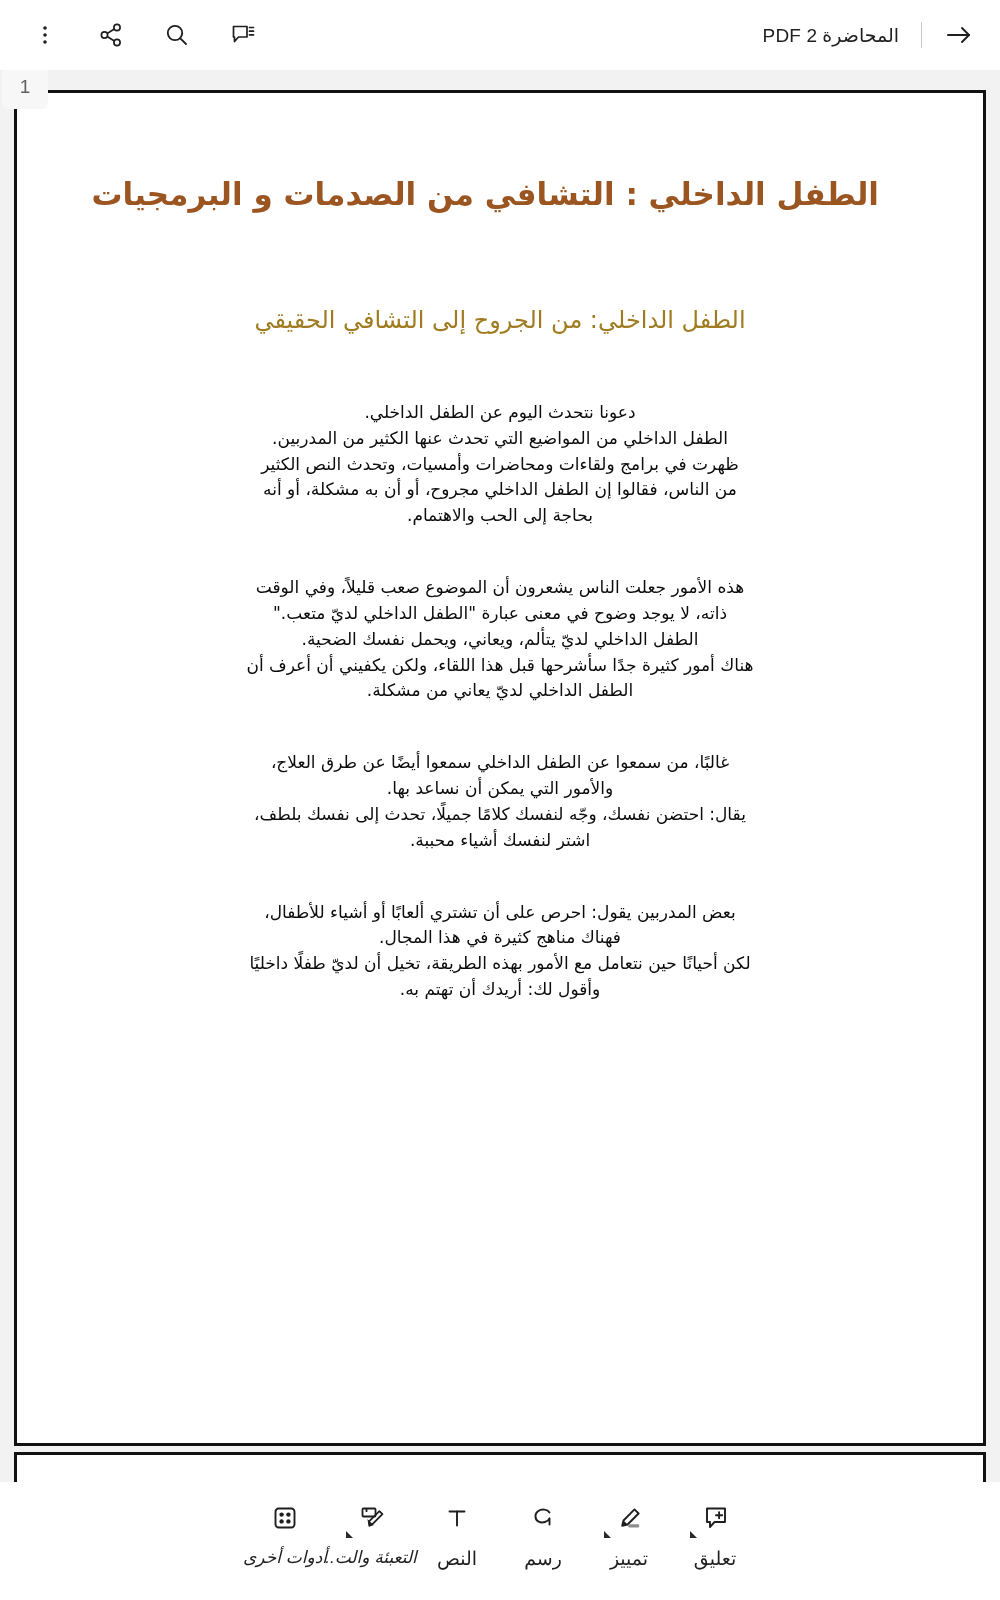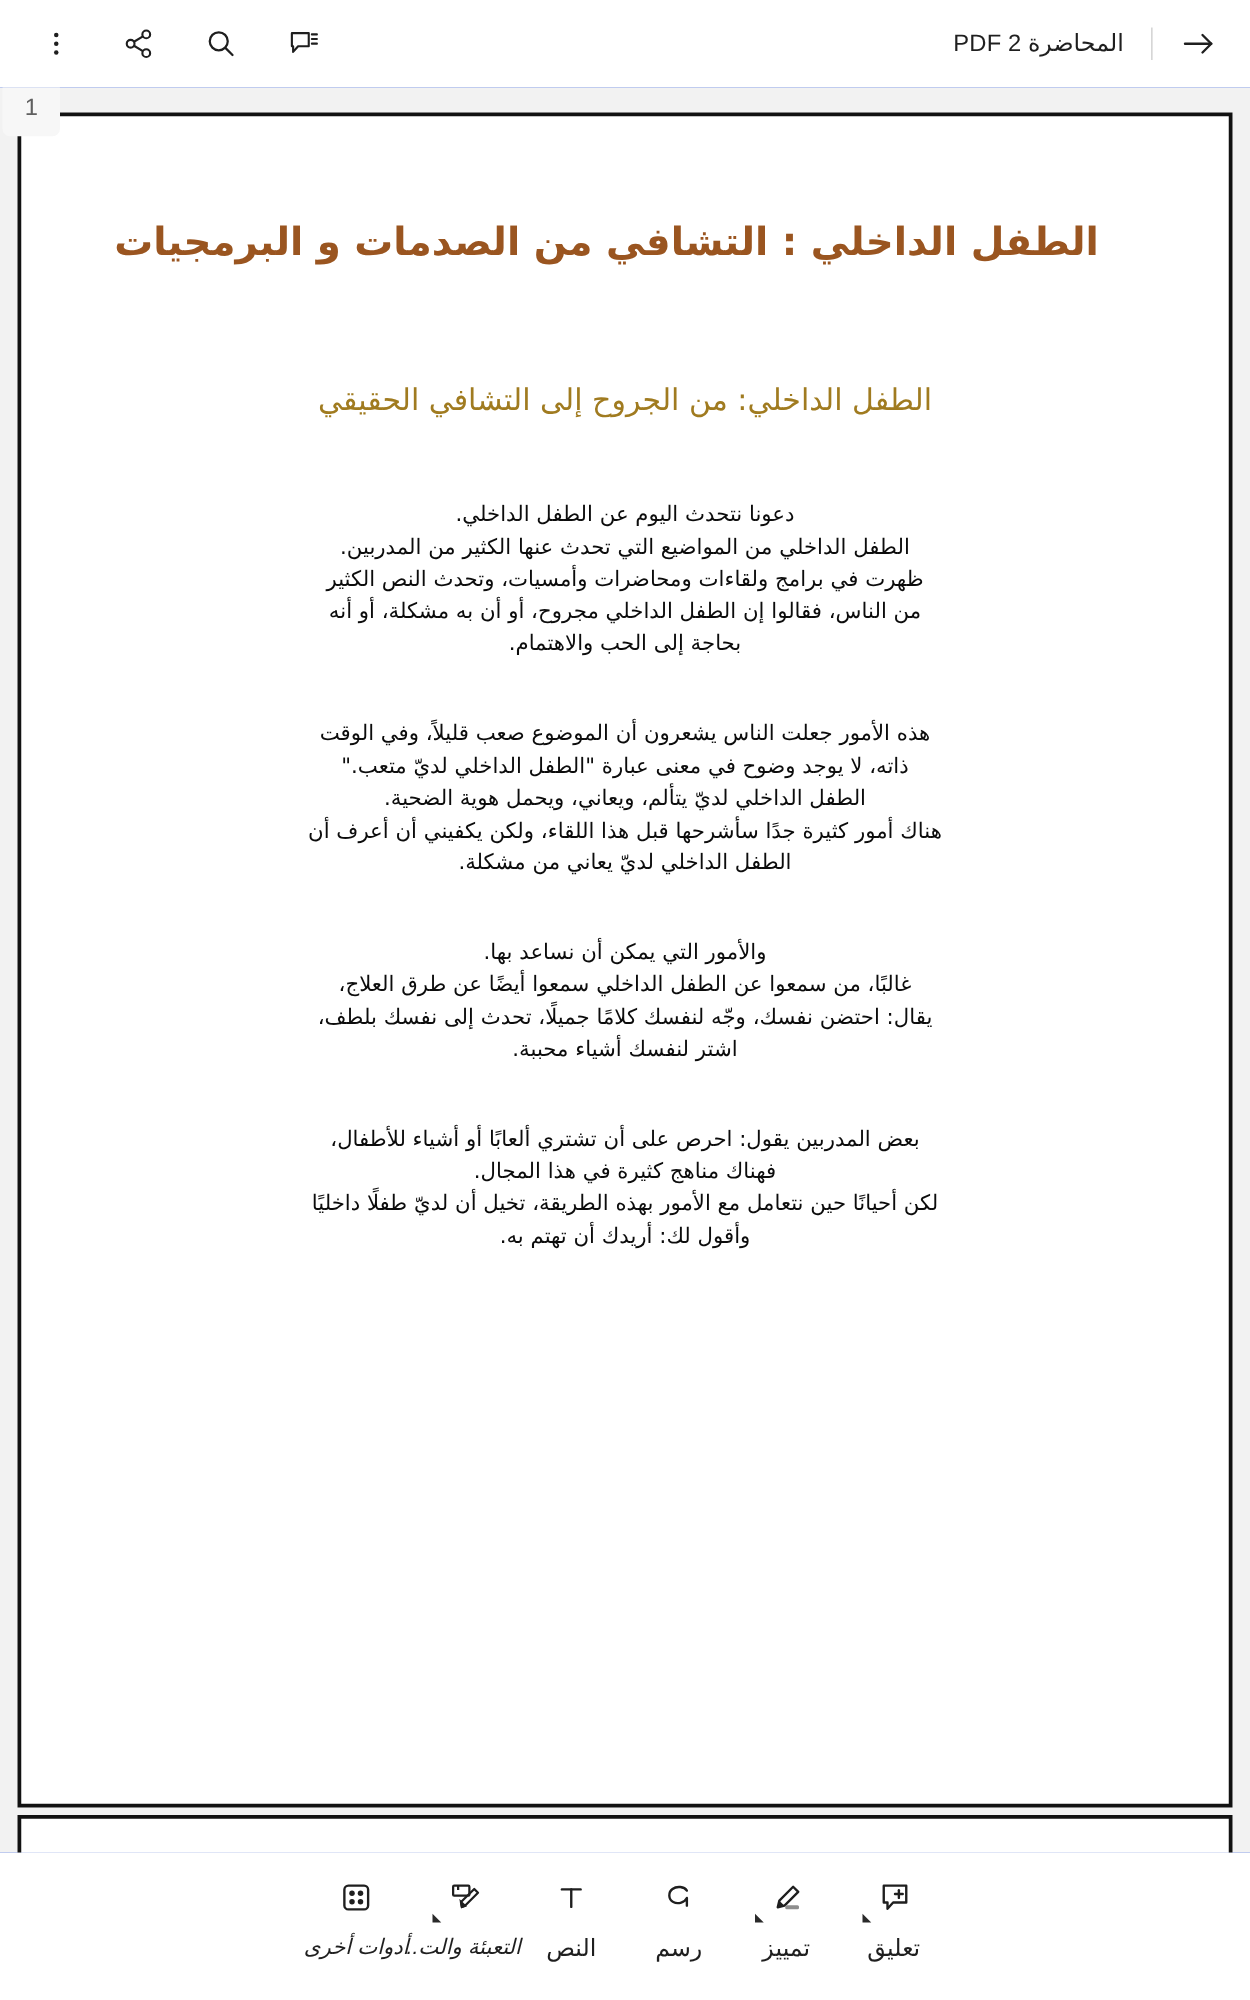--- a/index.html
+++ b/index.html
@@ -9,21 +9,21 @@
     height: 1600px;
     background: #ffffff;
     font-family: "Liberation Sans", "DejaVu Sans", sans-serif;
     overflow: hidden;
   }
 
   .app {
     position: relative;
     width: 1000px;
     height: 1600px;
-    background: #1d4ed8;
+    background: #6d28d9;
     display: flex;
     flex-direction: column;
   }
 
   
   .topbar {
     height: 70px;
     flex: 0 0 70px;
     background: #ffffff;
     display: flex;
@@ -278,28 +278,28 @@
           <span class="ln">دعونا نتحدث اليوم عن الطفل الداخلي.</span>
           <span class="ln">الطفل الداخلي من المواضيع التي تحدث عنها الكثير من المدربين.</span>
           <span class="ln">ظهرت في برامج ولقاءات ومحاضرات وأمسيات، وتحدث النص الكثير</span>
           <span class="ln">من الناس، فقالوا إن الطفل الداخلي مجروح، أو أن به مشكلة، أو أنه</span>
           <span class="ln">بحاجة إلى الحب والاهتمام.</span>
         </div>
 
         <div class="para">
           <span class="ln">هذه الأمور جعلت الناس يشعرون أن الموضوع صعب قليلاً، وفي الوقت</span>
           <span class="ln">ذاته، لا يوجد وضوح في معنى عبارة "الطفل الداخلي لديّ متعب."</span>
-          <span class="ln">الطفل الداخلي لديّ يتألم، ويعاني، ويحمل هوية الضحية.</span>
+          <span class="ln">الطفل الداخلي لديّ يتألم، ويعاني، ويحمل نفسك الضحية.</span>
           <span class="ln">هناك أمور كثيرة جدًا سأشرحها قبل هذا اللقاء، ولكن يكفيني أن أعرف أن</span>
           <span class="ln">الطفل الداخلي لديّ يعاني من مشكلة.</span>
         </div>
 
         <div class="para">
+          <span class="ln">غالبًا، من سمعوا عن الطفل الداخلي سمعوا أيضًا عن طرق العلاج،</span>
           <span class="ln">والأمور التي يمكن أن نساعد بها.</span>
-          <span class="ln">غالبًا، من سمعوا عن الطفل الداخلي سمعوا أيضًا عن طرق العلاج،</span>
           <span class="ln">يقال: احتضن نفسك، وجّه لنفسك كلامًا جميلًا، تحدث إلى نفسك بلطف،</span>
           <span class="ln">اشتر لنفسك أشياء محببة.</span>
         </div>
 
         <div class="para">
           <span class="ln">بعض المدربين يقول: احرص على أن تشتري ألعابًا أو أشياء للأطفال،</span>
           <span class="ln">فهناك مناهج كثيرة في هذا المجال.</span>
           <span class="ln">لكن أحيانًا حين نتعامل مع الأمور بهذه الطريقة، تخيل أن لديّ طفلًا داخليًا</span>
           <span class="ln">وأقول لك: أريدك أن تهتم به.</span>
         </div>

